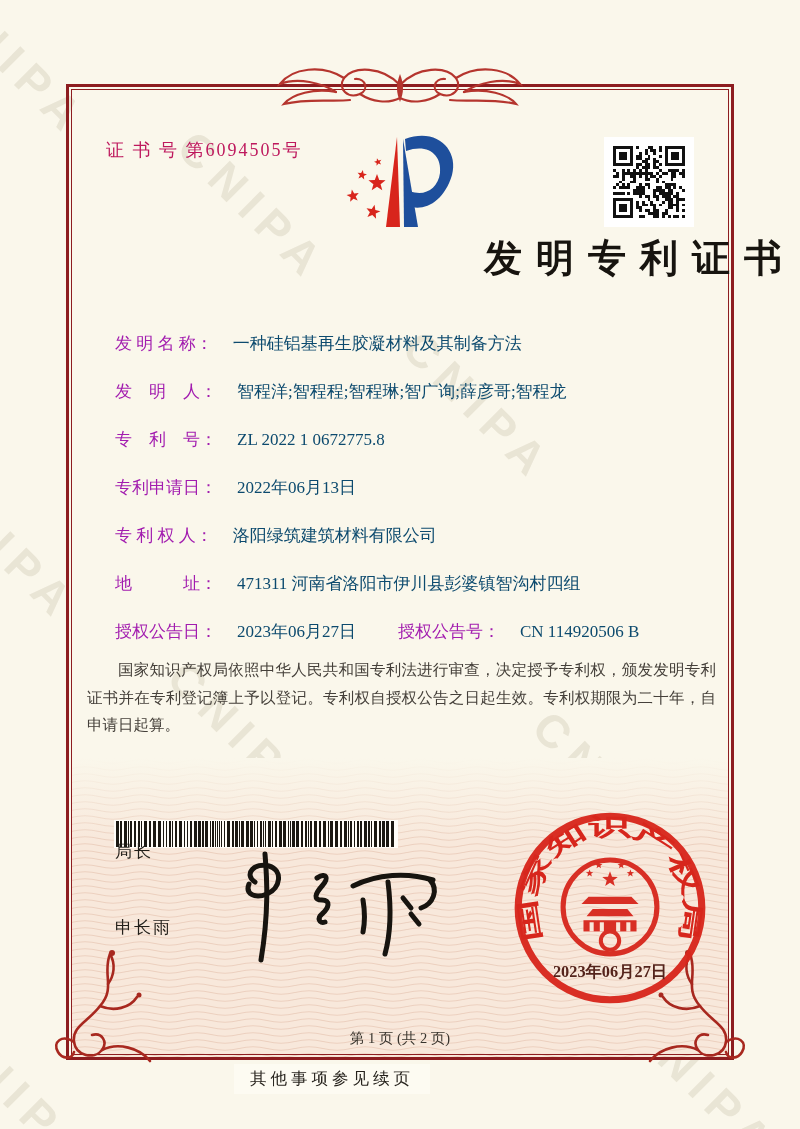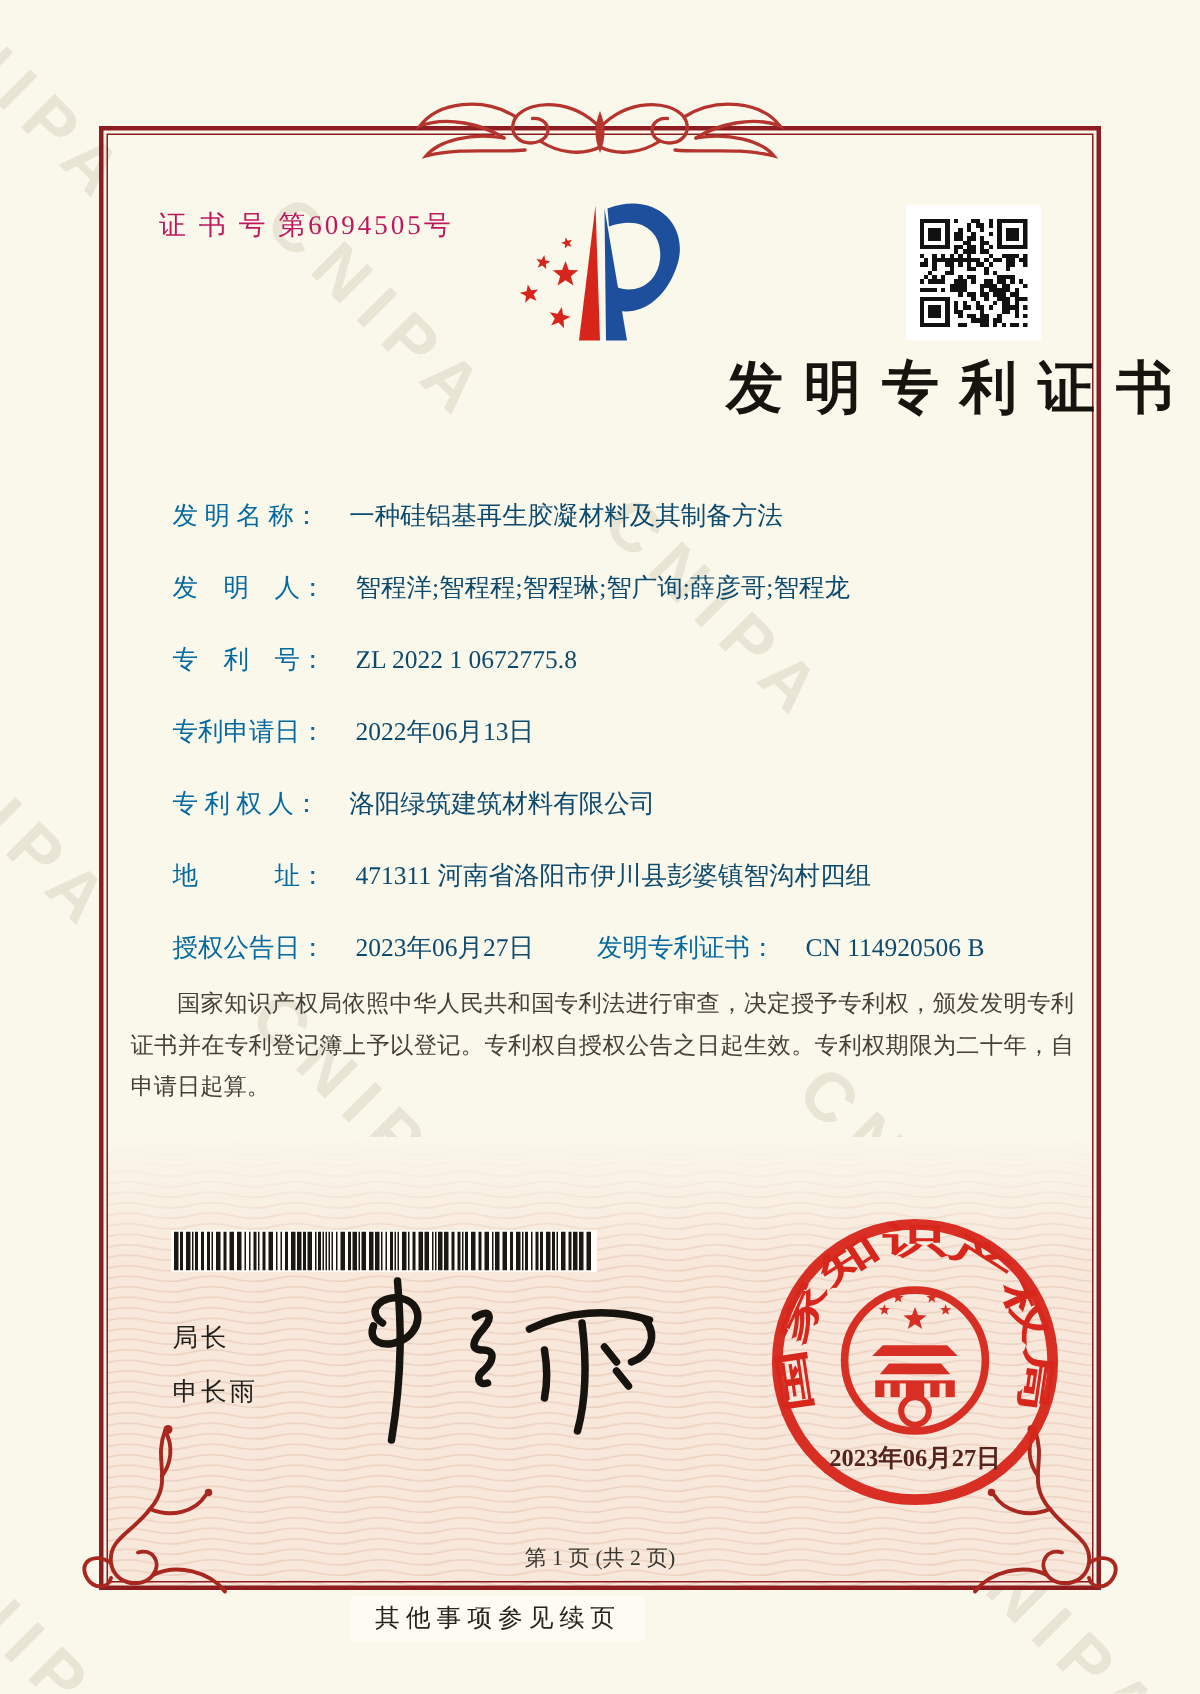--- a/index.html
+++ b/index.html
@@ -12,21 +12,21 @@
       transform:rotate(45deg);transform-origin:left top;white-space:nowrap;pointer-events:none;}
   
   .frame{position:absolute;left:66px;top:84px;right:66px;bottom:69px;
          border:3px solid #8d1d20;}
   .frame-inner{position:absolute;left:2px;top:2px;right:2px;bottom:2px;border:1px solid #8d1d20;}
   .cert-no{position:absolute;left:106px;top:138px;font-size:18px;letter-spacing:2px;color:#be185d;}
   .title{position:absolute;left:0;top:233px;width:796px;text-align:right;
          font-size:38px;font-weight:bold;letter-spacing:14px;text-indent:14px;color:#17140f;}
   
   .row{position:absolute;left:115px;font-size:17px;color:#37332d;white-space:nowrap;}
-  .row .lbl{display:inline-block;color:#0369a1;}
+  .row .lbl{display:inline-block;color:#a21caf;}
   .row .val{margin-left:20px;color:#0c4a6e;}
   .legal{position:absolute;left:86px;width:630px;font-size:15.5px;line-height:27.5px;
          color:#45403a;text-align:justify;}
   .legal p{margin:0 0 7px 1px;text-indent:2em;}
   
   .barcode{position:absolute;left:114px;top:820px;background:#fffdf8;padding:1px 2px;}
   
   .sig-label{position:absolute;left:115px;font-size:17px;font-family:"Liberation Sans",sans-serif;color:#221f1a;letter-spacing:2px;}
   .footer-page{position:absolute;left:0;top:1029px;width:800px;text-align:center;font-size:14.5px;color:#38342d;}
   .cont-note{position:absolute;left:0;top:1064px;width:664px;text-align:center;}
@@ -357,21 +357,21 @@
 <div class="row" style="top:524px;">
   <span class="lbl">专 利 权 人：</span><span class="val">洛阳绿筑建筑材料有限公司</span>
 </div>
 <div class="row" style="top:572px;">
   <span class="lbl">地　　　址：</span><span class="val">471311 河南省洛阳市伊川县彭婆镇智沟村四组</span>
 </div>
 <div class="row" style="top:620px;">
   <span class="lbl">授权公告日：</span><span class="val">2023年06月27日</span>
 </div>
 <div class="row" style="top:620px;left:398px;">
-  <span class="lbl">发明专利证书：</span><span class="val">CN 114920506 B</span>
+  <span class="lbl">授权公告号：</span><span class="val">CN 114920506 B</span>
 </div>
 
 <div class="legal" style="top:656px;">
   <p>国家知识产权局依照中华人民共和国专利法进行审查，决定授予专利权，颁发发明专利证书并在专利登记簿上予以登记。专利权自授权公告之日起生效。专利权期限为二十年，自申请日起算。</p>
 </div>
 
 <div class="barcode">
   <svg id="bars" width="280" height="26">
       <rect x="0" y="0" width="3" height="26" fill="#1b1812"></rect>
       <rect x="4" y="0" width="2" height="26" fill="#1b1812"></rect>
@@ -447,21 +447,21 @@
       <rect x="252" y="0" width="2" height="26" fill="#1b1812"></rect>
       <rect x="255" y="0" width="1" height="26" fill="#1b1812"></rect>
       <rect x="258" y="0" width="3" height="26" fill="#1b1812"></rect>
       <rect x="263" y="0" width="2" height="26" fill="#1b1812"></rect>
       <rect x="266" y="0" width="3" height="26" fill="#1b1812"></rect>
       <rect x="270" y="0" width="3" height="26" fill="#1b1812"></rect>
       <rect x="275" y="0" width="3" height="26" fill="#1b1812"></rect>
     </svg>
 </div>
 
-<div class="sig-label" style="top:880px;">局长</div>
+<div class="sig-label" style="top:840px;">局长</div>
 <div class="sig-label" style="top:916px;">申长雨</div>
 
 <svg class="abs" style="left:225px;top:848px;" width="225" height="118" viewBox="0 0 225 118">
   <g fill="none" stroke="#17140f" stroke-width="5" stroke-linecap="round" stroke-linejoin="round">
     <path d="M30,34 C18,26 30,14 44,18 C58,22 56,40 42,46 C30,51 20,46 24,36"></path>
     <path d="M40,6 C42,30 44,64 36,112"></path>
     <path d="M92,30 C102,24 104,30 97,38 C90,46 88,52 97,52 C106,52 104,60 97,66 C92,70 94,76 100,74"></path>
     <path d="M128,38 C152,26 182,24 208,32"></path>
     <path d="M205,32 C214,42 208,56 196,60"></path>
     <path d="M163,34 C166,58 166,84 160,106"></path>

